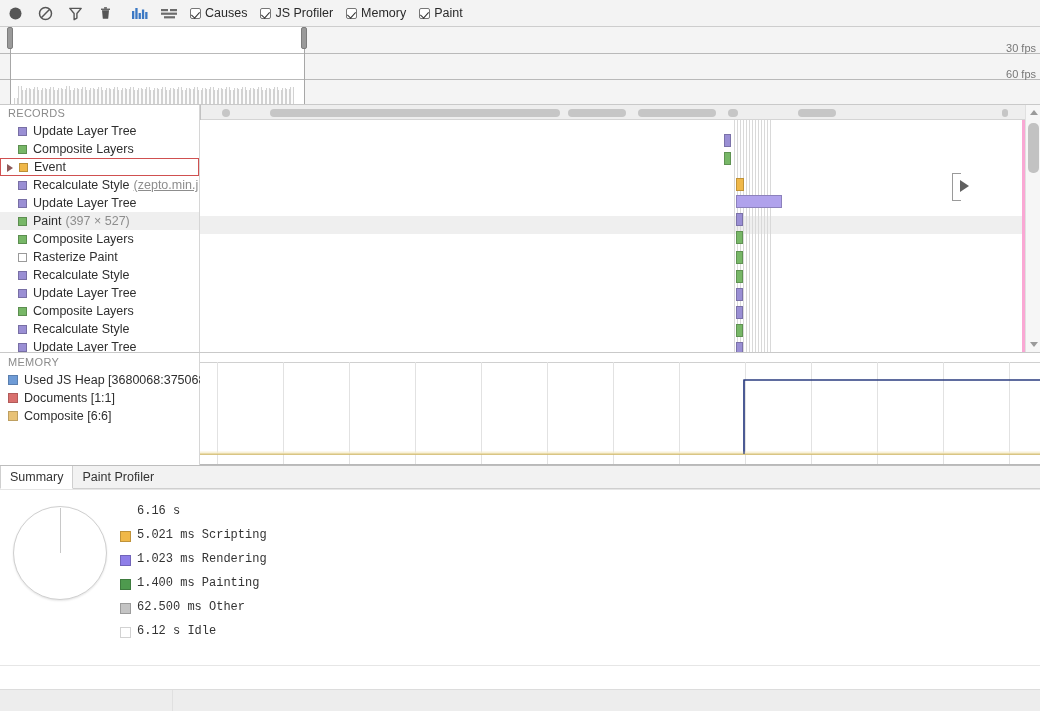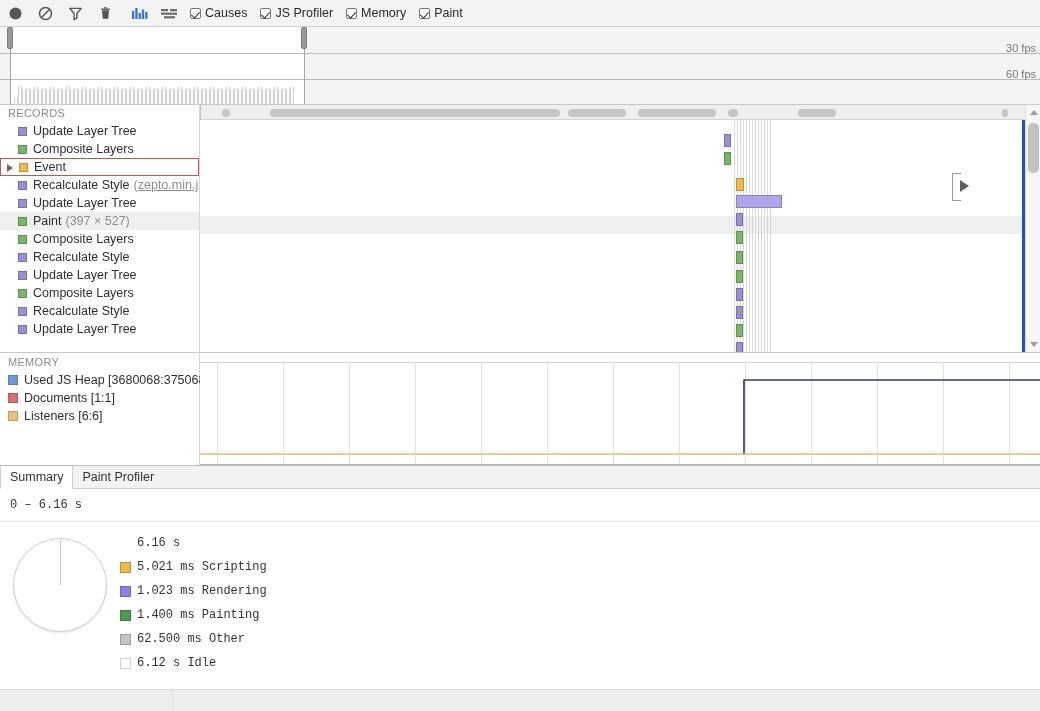--- a/index.html
+++ b/index.html
@@ -54,21 +54,21 @@
     position:absolute;top:0;width:6px;height:22px;background:#9a9a9a;
     border-radius:2px;border:1px solid #7d7d7d;box-sizing:border-box;cursor:ew-resize;
   }
   .ov-handle-line{position:absolute;top:0;width:1px;height:77px;background:#a7a7a7;}
   .ov-bars{position:absolute;left:0;bottom:0;height:22px;width:1040px;}
   .ov-bar{position:absolute;bottom:0;background:#fcfcfc;border-left:1px solid #d2d2d2;border-right:1px solid #d2d2d2;box-sizing:border-box;}
 
   
   .records{
     position:absolute;left:0;top:104px;width:1040px;height:248px;
-    background:#1d4ed8;border-top:1px solid #c9c9c9;box-sizing:border-box;
+    background:#f9a8d4;border-top:1px solid #c9c9c9;box-sizing:border-box;
   }
   .rec-left{
     position:absolute;left:0;top:0;width:200px;height:247px;
     background:#fff;overflow:hidden;border-right:1px solid #d6d6d6;box-sizing:border-box;
   }
   .rec-hdr{
     height:17px;line-height:17px;padding-left:8px;color:#8b8b8b;
     font-size:11px;letter-spacing:.3px;background:#fff;
   }
   .rec-row{
@@ -157,21 +157,21 @@
   .prow.tall .pkey{height:175px;}
   .prow.tall .pval{height:175px;padding:0;display:flex;align-items:flex-start;}
   .pie-wrap{width:120px;display:flex;align-items:flex-start;justify-content:center;padding-top:16px;}
   .pie{
     width:92px;height:92px;border-radius:50%;background:#fff;
     border:1px solid #cfcfcf;position:relative;box-shadow:0 1px 2px rgba(0,0,0,.10);
   }
   .pie-slit{position:absolute;left:50%;top:1px;width:1px;height:45px;background:#c8c8c8;}
   .legend{padding-top:14px;font-family:"Liberation Mono",monospace;font-size:12px;color:#333;}
   .leg-total{margin:0 0 10px 17px;}
-  .leg-item{display:flex;align-items:center;margin-bottom:10px;}
+  .leg-item{display:flex;align-items:flex-end;margin-bottom:10px;}
   .leg-sw{width:11px;height:11px;margin-right:6px;flex:0 0 auto;border:1px solid rgba(0,0,0,.20);box-sizing:border-box;}
   .drawer-foot{position:absolute;left:0;top:223px;width:1040px;height:23px;background:#ededed;border-top:1px solid #dcdcdc;box-sizing:border-box;}
   .foot-div{position:absolute;left:172px;top:0;width:1px;height:23px;background:#e0e0e0;}
 </style>
 </head>
 <body>
 
 <div class="app">
 
   <div class="toolbar">
@@ -359,20 +359,24 @@
           <div class="rec-row alt">
             <span class="swatch" style="background: rgb(119, 183, 103);"></span>
             <span class="rec-txt">Paint</span>
             <span class="rec-txt rec-sub" style="margin-left: 4px;">(397 × 527)</span>
           </div>
           <div class="rec-row">
             <span class="swatch" style="background: rgb(119, 183, 103);"></span>
             <span class="rec-txt">Composite Layers</span>
           </div>
           <div class="rec-row">
+            <span class="swatch" style="background: rgb(255, 255, 255); border-color: rgb(154, 154, 154);"></span>
+            <span class="rec-txt">Rasterize Paint</span>
+          </div>
+          <div class="rec-row">
             <span class="swatch" style="background: rgb(154, 143, 212);"></span>
             <span class="rec-txt">Recalculate Style</span>
           </div>
           <div class="rec-row">
             <span class="swatch" style="background: rgb(154, 143, 212);"></span>
             <span class="rec-txt">Update Layer Tree</span>
           </div>
           <div class="rec-row">
             <span class="swatch" style="background: rgb(119, 183, 103);"></span>
             <span class="rec-txt">Composite Layers</span>
@@ -451,21 +455,21 @@
           <div class="mem-row">
             <span class="mem-sw" style="background: rgb(110, 155, 214);"></span>
             <span class="rec-txt">Used JS Heap [3680068:3750684]</span>
           </div>
           <div class="mem-row">
             <span class="mem-sw" style="background: rgb(217, 112, 110);"></span>
             <span class="rec-txt">Documents [1:1]</span>
           </div>
           <div class="mem-row">
             <span class="mem-sw" style="background: rgb(232, 194, 119);"></span>
-            <span class="rec-txt">Listeners [6:6]</span>
+            <span class="rec-txt">Composite [6:6]</span>
           </div>
         </div>
     </div>
     <div class="mem-graph">
       <div class="mg-top"></div>
       <div id="mg-vlines">
           <div class="mg-v" style="left: 17px;"></div>
           <div class="mg-v" style="left: 83px;"></div>
           <div class="mg-v" style="left: 149px;"></div>
           <div class="mg-v" style="left: 215px;"></div>
@@ -490,21 +494,20 @@
   </div>
 
   <div class="drawer">
     <div class="tabs">
       <div class="tab active">Summary</div>
       <div class="tab">Paint Profiler</div>
     </div>
 
     <div class="panel">
       <div class="prow">
-        <div class="pval">0 – 6.16 s</div>
       </div>
 
       <div class="prow tall">
         <div class="pval">
           <div class="pie-wrap">
             <div class="pie">
               <div class="pie-slit"></div>
             </div>
           </div>
           <div class="legend">

